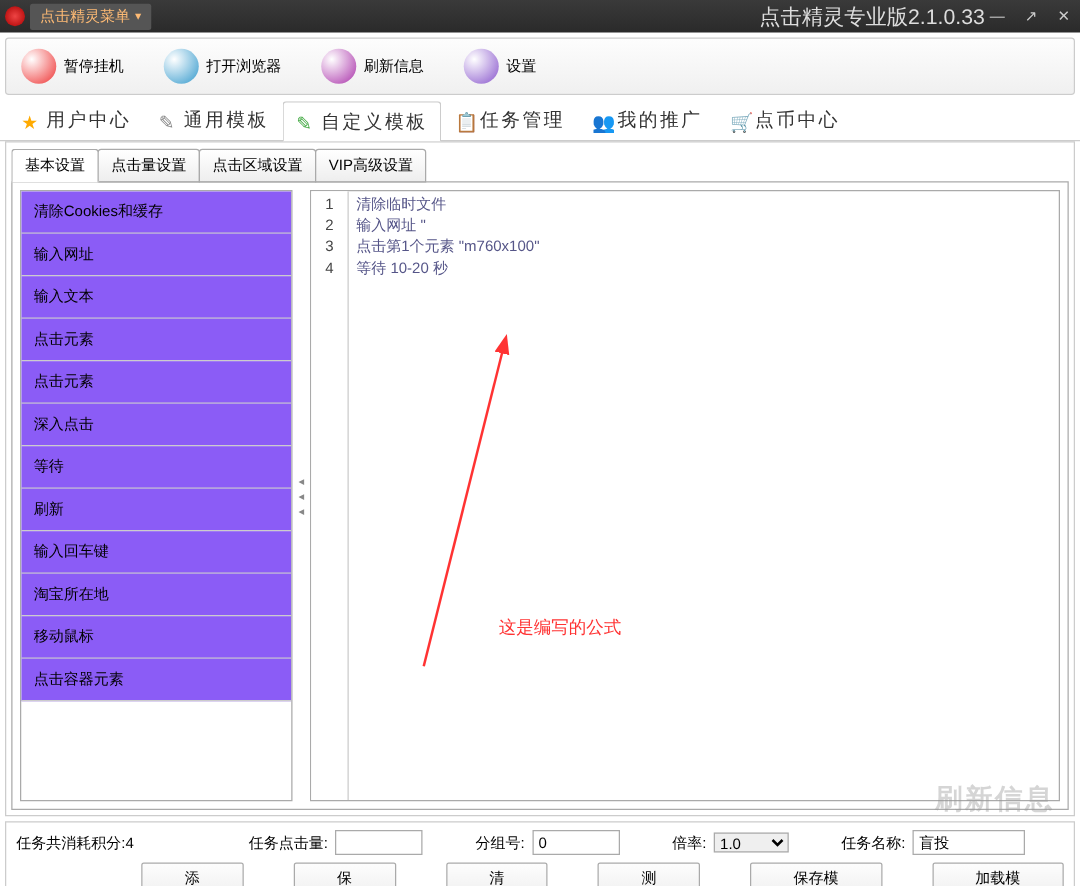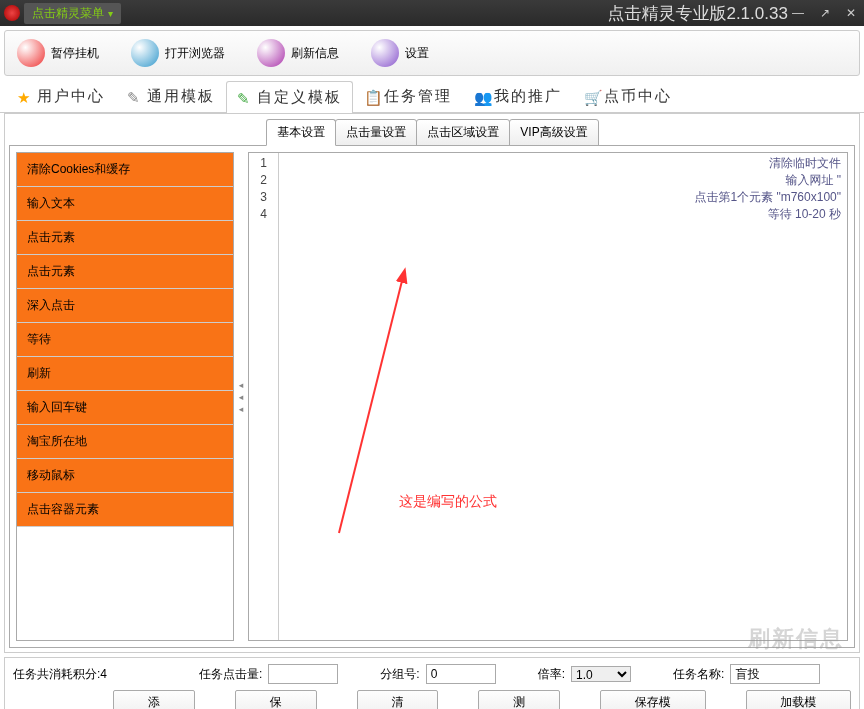--- a/index.html
+++ b/index.html
@@ -1,19 +1,19 @@
 <!DOCTYPE html>
 <html><head>
 <meta charset="utf-8">
 <style>
 * { box-sizing: border-box; margin: 0; padding: 0; }
 body { font-family: "Microsoft YaHei", Arial, sans-serif; font-size: 12px; background: #fff; width: 864px; height: 709px; overflow: hidden; }
 .titlebar { background: linear-gradient(#3a3a3a, #2a2a2a); height: 26px; display: flex; align-items: center; color: #ccc; padding: 0 4px; }
 .title-icon { width: 16px; height: 16px; background: radial-gradient(circle, #e44, #a00); border-radius: 50%; margin-right: 4px; }
-.menu-btn { background: #555; color: #84cc16; padding: 2px 8px; border-radius: 2px; font-size: 12px; display: flex; align-items: center; gap: 4px; }
+.menu-btn { background: #555; color: #fdba74; padding: 2px 8px; border-radius: 2px; font-size: 12px; display: flex; align-items: center; gap: 4px; }
 .menu-btn::after { content: "▾"; font-size: 10px; }
 .title-text { flex: 1; text-align: right; color: #ddd; font-size: 17px; }
 .win-controls { display: flex; gap: 8px; color: #ccc; font-size: 12px; }
 .win-btn { cursor: pointer; padding: 0 4px; }
 .toolbar { background: linear-gradient(#fdfdfd, #f0f0f0); border: 1px solid #ccc; margin: 4px; padding: 4px; display: flex; gap: 16px; border-radius: 3px; }
 .tool-btn { display: flex; align-items: center; gap: 6px; padding: 4px 8px; cursor: pointer; }
 .tool-icon { width: 28px; height: 28px; border-radius: 50%; }
 .ic-red { background: radial-gradient(circle at 30% 30%, #fff, #e33); }
 .ic-blue { background: radial-gradient(circle at 30% 30%, #fff, #39c); }
 .ic-purple { background: radial-gradient(circle at 30% 30%, #fff, #a3a); }
@@ -22,33 +22,33 @@
 .main-tab { padding: 6px 10px; display: flex; align-items: center; gap: 4px; font-size: 15px; color: #333; cursor: pointer; letter-spacing: 2px; border: 1px solid transparent; border-bottom: none; }
 .main-tab.active { border-color: #ccc; background: #fff; border-radius: 3px 3px 0 0; position: relative; top: 1px; }
 .tab-icon { width: 16px; height: 16px; display: inline-block; }
 .ic-star { color: #fa0; }
 .ic-wand { color: #888; }
 .ic-doc { color: #4a4; }
 .ic-clip { color: #38c; }
 .ic-people { color: #e80; }
 .ic-cart { color: #39c; }
 .content { border: 1px solid #ccc; margin: 0 4px; padding: 4px; height: 540px; display: flex; flex-direction: column; }
-.sub-tabs { display: flex; justify-content: center; }
+.sub-tabs { display: flex; }
 .sub-tab { padding: 4px 10px; border: 1px solid #aaa; background: linear-gradient(#fff, #eee); font-size: 12px; cursor: pointer; position: relative; top: 1px; border-radius: 3px 3px 0 0; margin-right: -1px; }
 .sub-tab.active { background: #fff; border-bottom-color: #fff; z-index: 1; }
 .workspace { border: 1px solid #aaa; flex: 1; display: flex; padding: 6px; gap: 2px; }
 .left-panel { width: 218px; display: flex; flex-direction: column; }
 .action-list { border: 1px solid #aaa; flex: 1; overflow: auto; }
-.action-item { padding: 8px 10px; border-bottom: 1px solid #ccc; cursor: pointer; font-size: 12px; background: #f97316; }
+.action-item { padding: 8px 10px; border-bottom: 1px solid #ccc; cursor: pointer; font-size: 12px; background: #8b5cf6; }
 .splitter { width: 10px; display: flex; flex-direction: column; justify-content: center; align-items: center; color: #888; font-size: 9px; gap: 2px; }
 .right-panel { flex: 1; display: flex; flex-direction: column; }
 .editor { border: 1px solid #aaa; flex: 1; display: flex; position: relative; background: #fff; }
 .gutter { width: 30px; background: #fff; border-right: 1px solid #ccc; text-align: center; font-size: 12px; color: #444; padding-top: 2px; line-height: 17px; }
 .code-area { flex: 1; padding: 2px 6px; font-size: 12px; line-height: 17px; color: #558; position: relative; }
-.code-line { white-space: pre; text-align: right; }
+.code-line { white-space: pre; }
 .annotation { position: absolute; left: 120px; top: 340px; color: #f33; font-size: 14px; }
 .arrow-svg { position: absolute; left: 50px; top: 110px; pointer-events: none; }
 .bottom-form { border: 1px solid #ccc; margin: 4px; padding: 6px 8px; }
 .form-row { display: flex; align-items: center; gap: 6px; margin-bottom: 6px; }
 .form-label { font-size: 12px; }
 .form-input { border: 1px solid #aaa; padding: 2px 4px; font-size: 12px; height: 20px; }
 .btn { background: linear-gradient(#fdfdfd, #e8e8e8); border: 1px solid #aaa; padding: 3px 28px; font-size: 12px; cursor: pointer; border-radius: 2px; }
 .btn-row { display: flex; gap: 40px; padding-left: 100px; }
 .sel { border: 1px solid #aaa; font-size: 12px; height: 16px; }
 .watermark { position: absolute; right: 20px; bottom: 55px; color: rgba(150,150,150,0.4); font-size: 22px; font-weight: bold; pointer-events: none; letter-spacing: 2px; }
@@ -117,20 +117,21 @@
   <div class="sub-tabs">
     <div class="sub-tab active">基本设置</div>
     <div class="sub-tab">点击量设置</div>
     <div class="sub-tab">点击区域设置</div>
     <div class="sub-tab">VIP高级设置</div>
   </div>
   <div class="workspace">
     <div class="left-panel">
       <div class="action-list">
         <div class="action-item">清除Cookies和缓存</div>
+        <div class="action-item">输入网址</div>
         <div class="action-item">输入文本</div>
         <div class="action-item">点击元素</div>
         <div class="action-item">点击元素</div>
         <div class="action-item">深入点击</div>
         <div class="action-item">等待</div>
         <div class="action-item">刷新</div>
         <div class="action-item">输入回车键</div>
         <div class="action-item">淘宝所在地</div>
         <div class="action-item">移动鼠标</div>
         <div class="action-item">点击容器元素</div>

